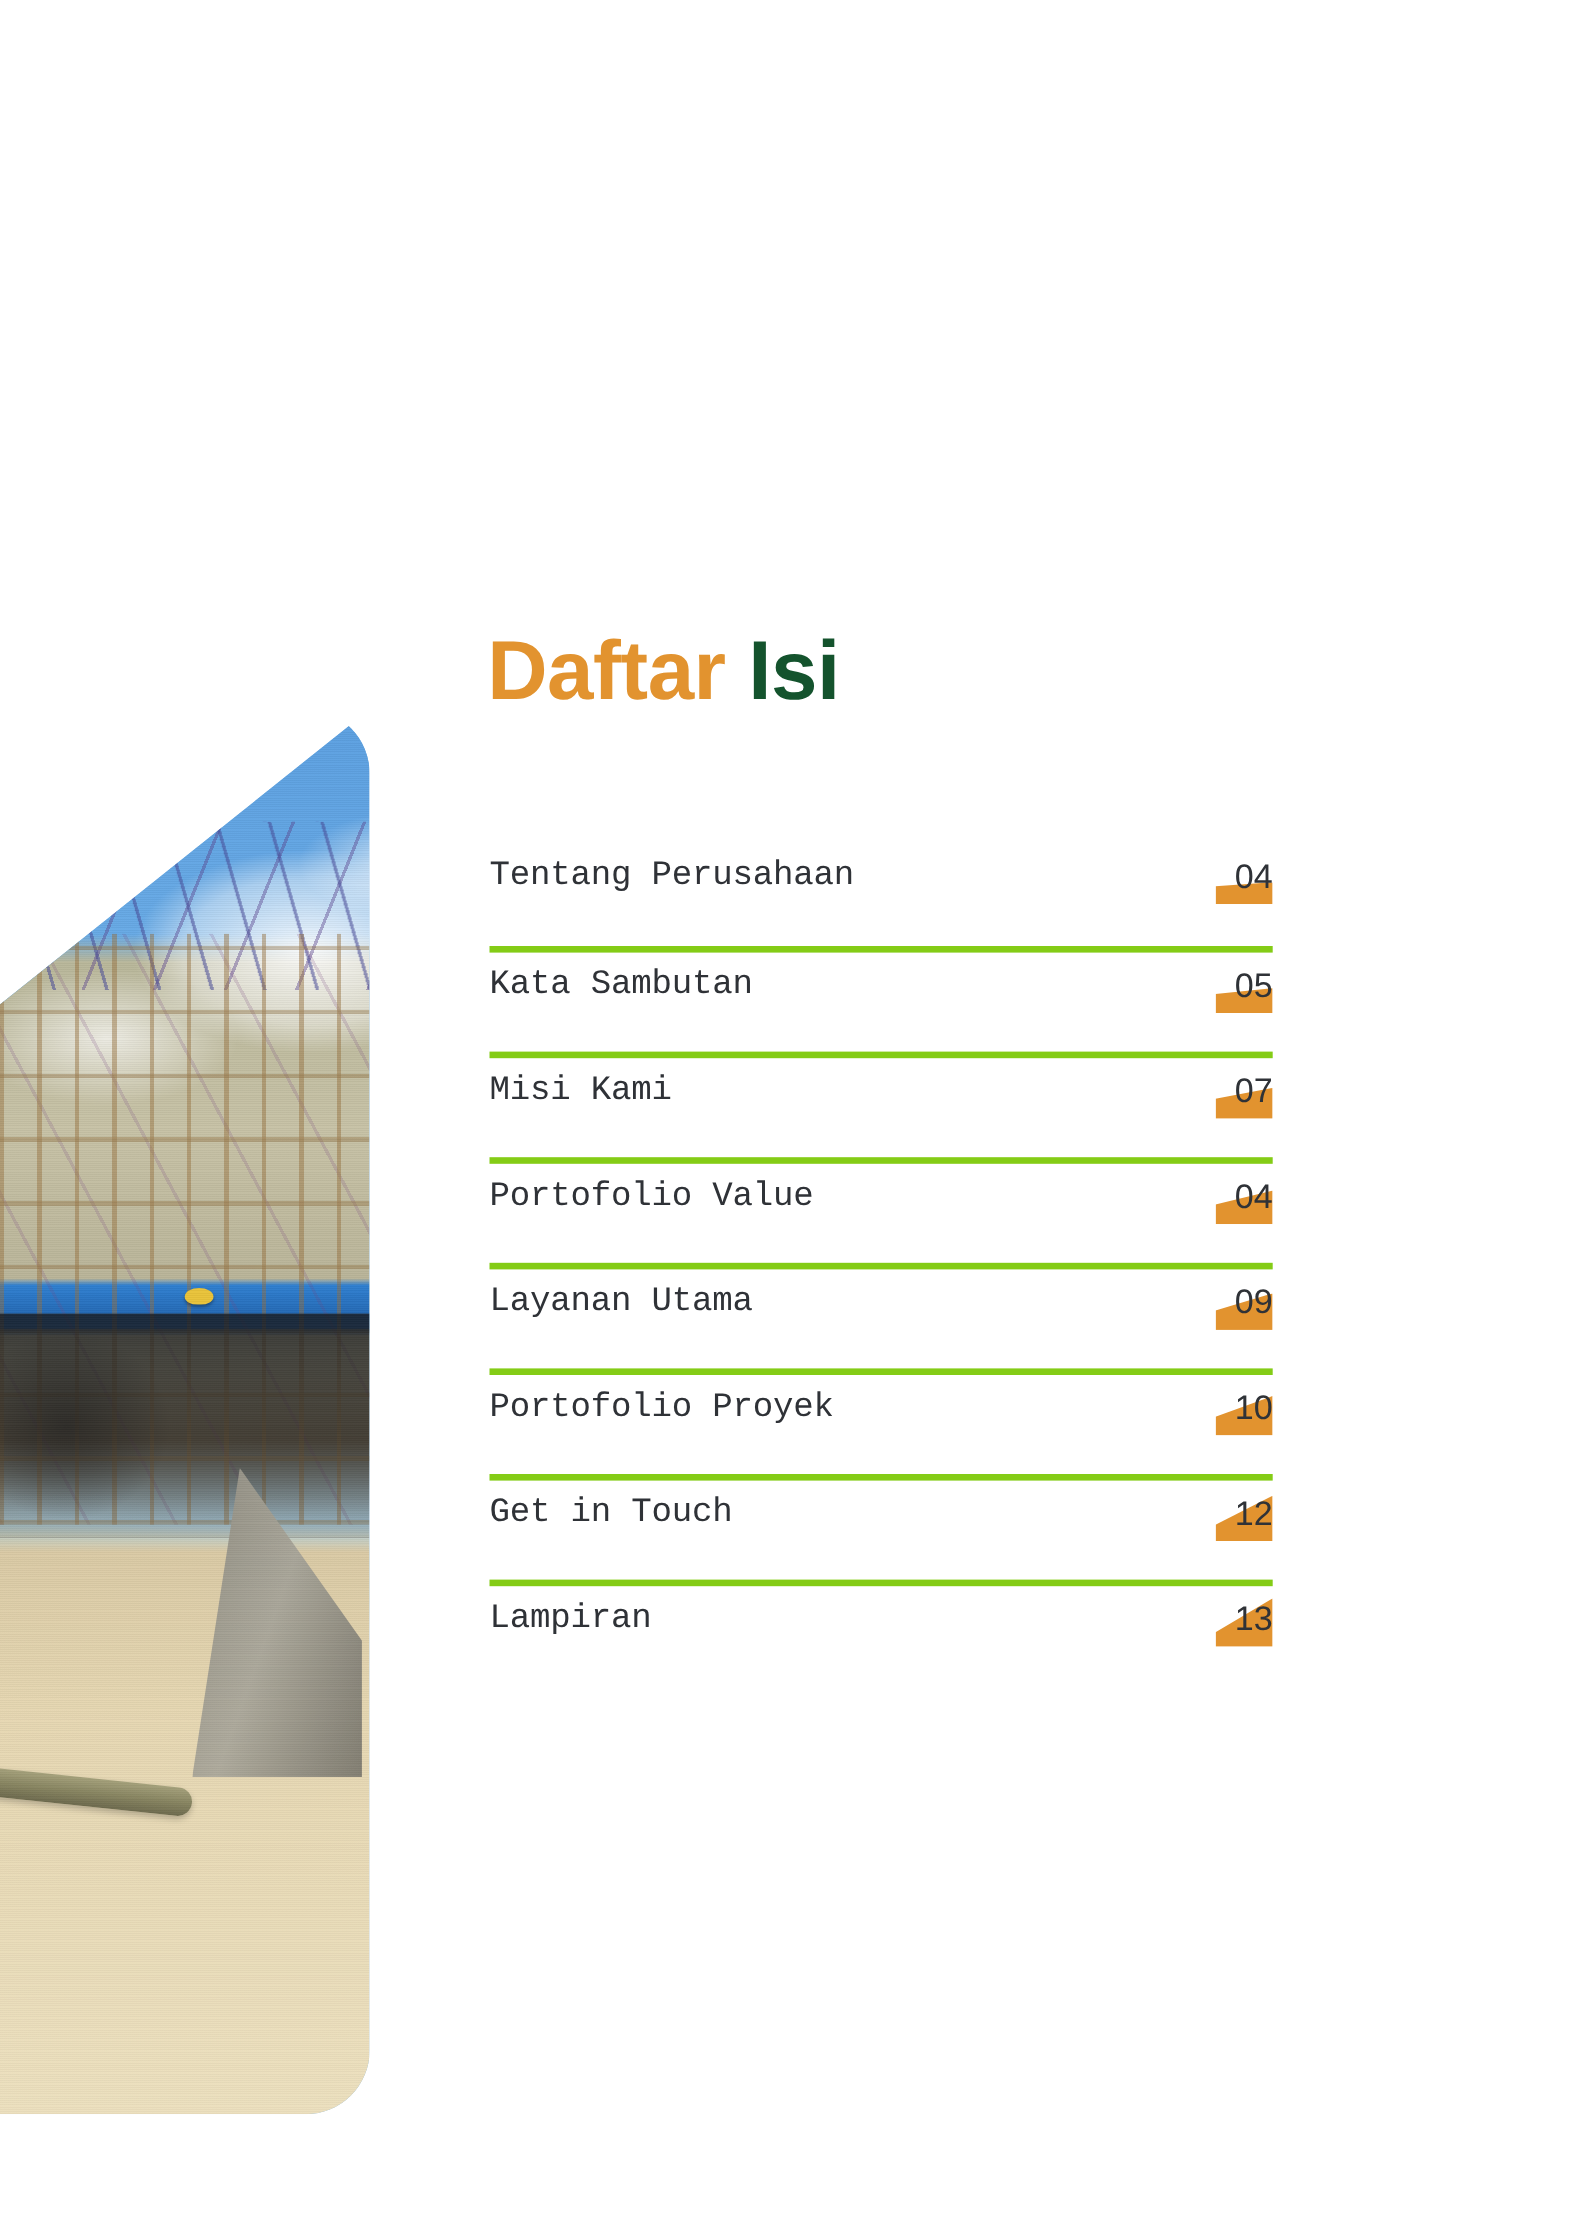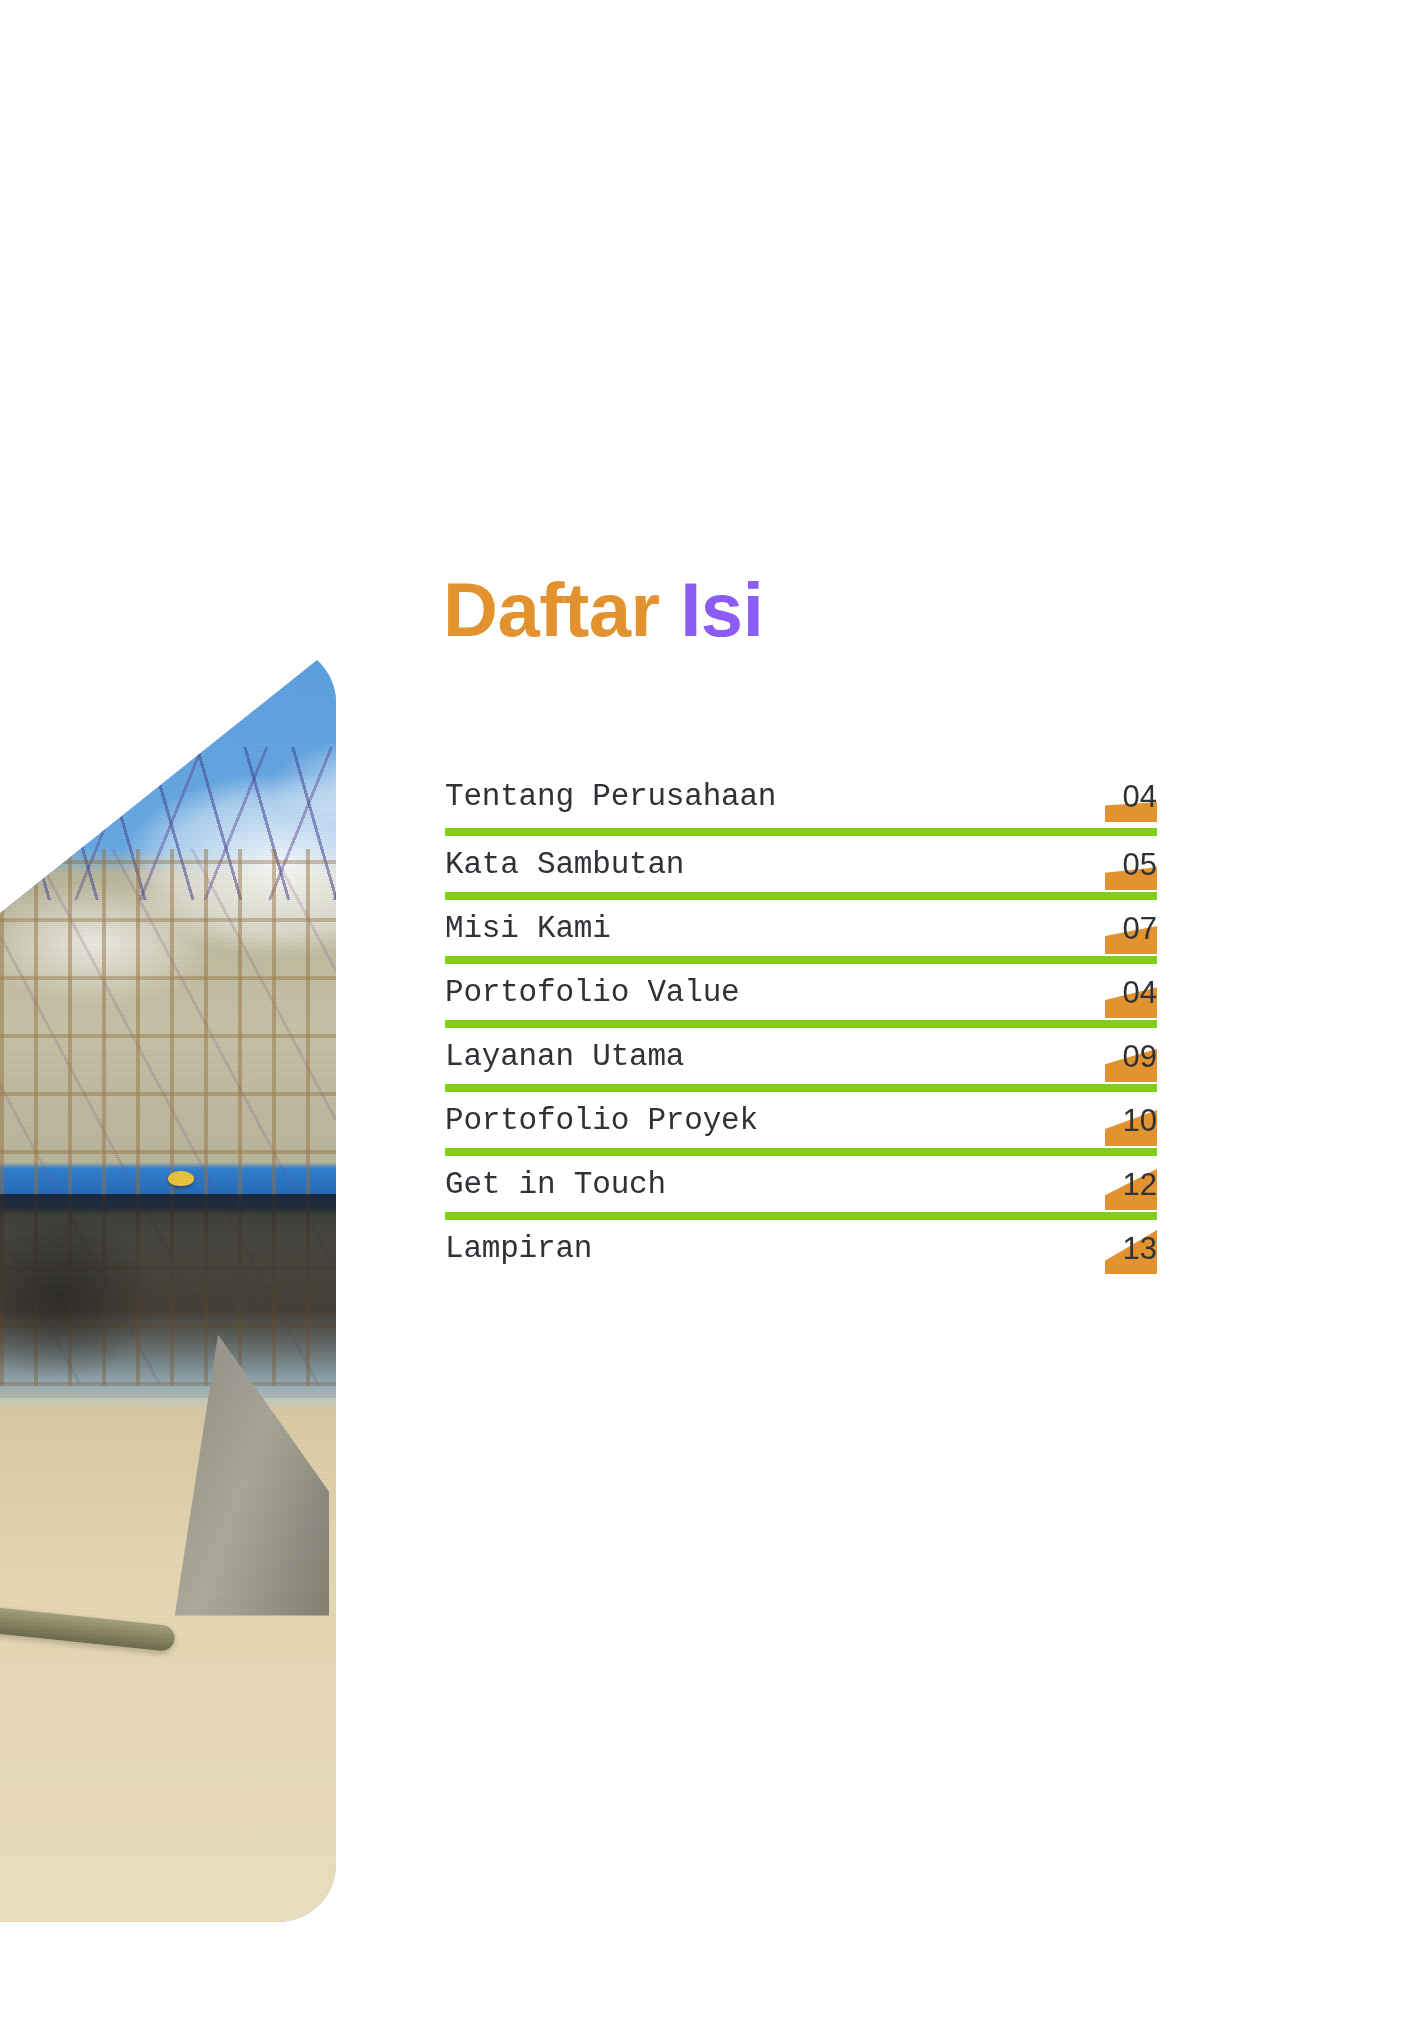--- a/index.html
+++ b/index.html
@@ -196,39 +196,39 @@
     position: absolute;
     left: 443px;
     top: 572px;
     font-size: 76px;
     line-height: 1;
     font-weight: 700;
     letter-spacing: -0.5px;
     white-space: nowrap;
   }
   .title .t-accent { color: #E2932F; }
-  .title .t-dark   { color: #8b5cf6; }
+  .title .t-dark   { color: #14532d; }
 
   
   .toc {
     position: absolute;
     left: 445px;
     top: 764px;
     width: 712px;
   }
 
   .toc-row {
     position: relative;
     height: 64px;
     display: flex;
     align-items: center;
     justify-content: space-between;
   }
 
-  .toc-row + .toc-row { border-top: 8px solid #84cc16; }
+  .toc-row + .toc-row { border-top: 6px solid #84cc16; margin-top: 32px; }
 
   .toc-label {
     font-size: 31px;
     line-height: 1;
     color: #2F3237;
     font-weight: 400;
     letter-spacing: -0.2px;
     white-space: nowrap;
     font-family: Liberation Mono, monospace;
   }

